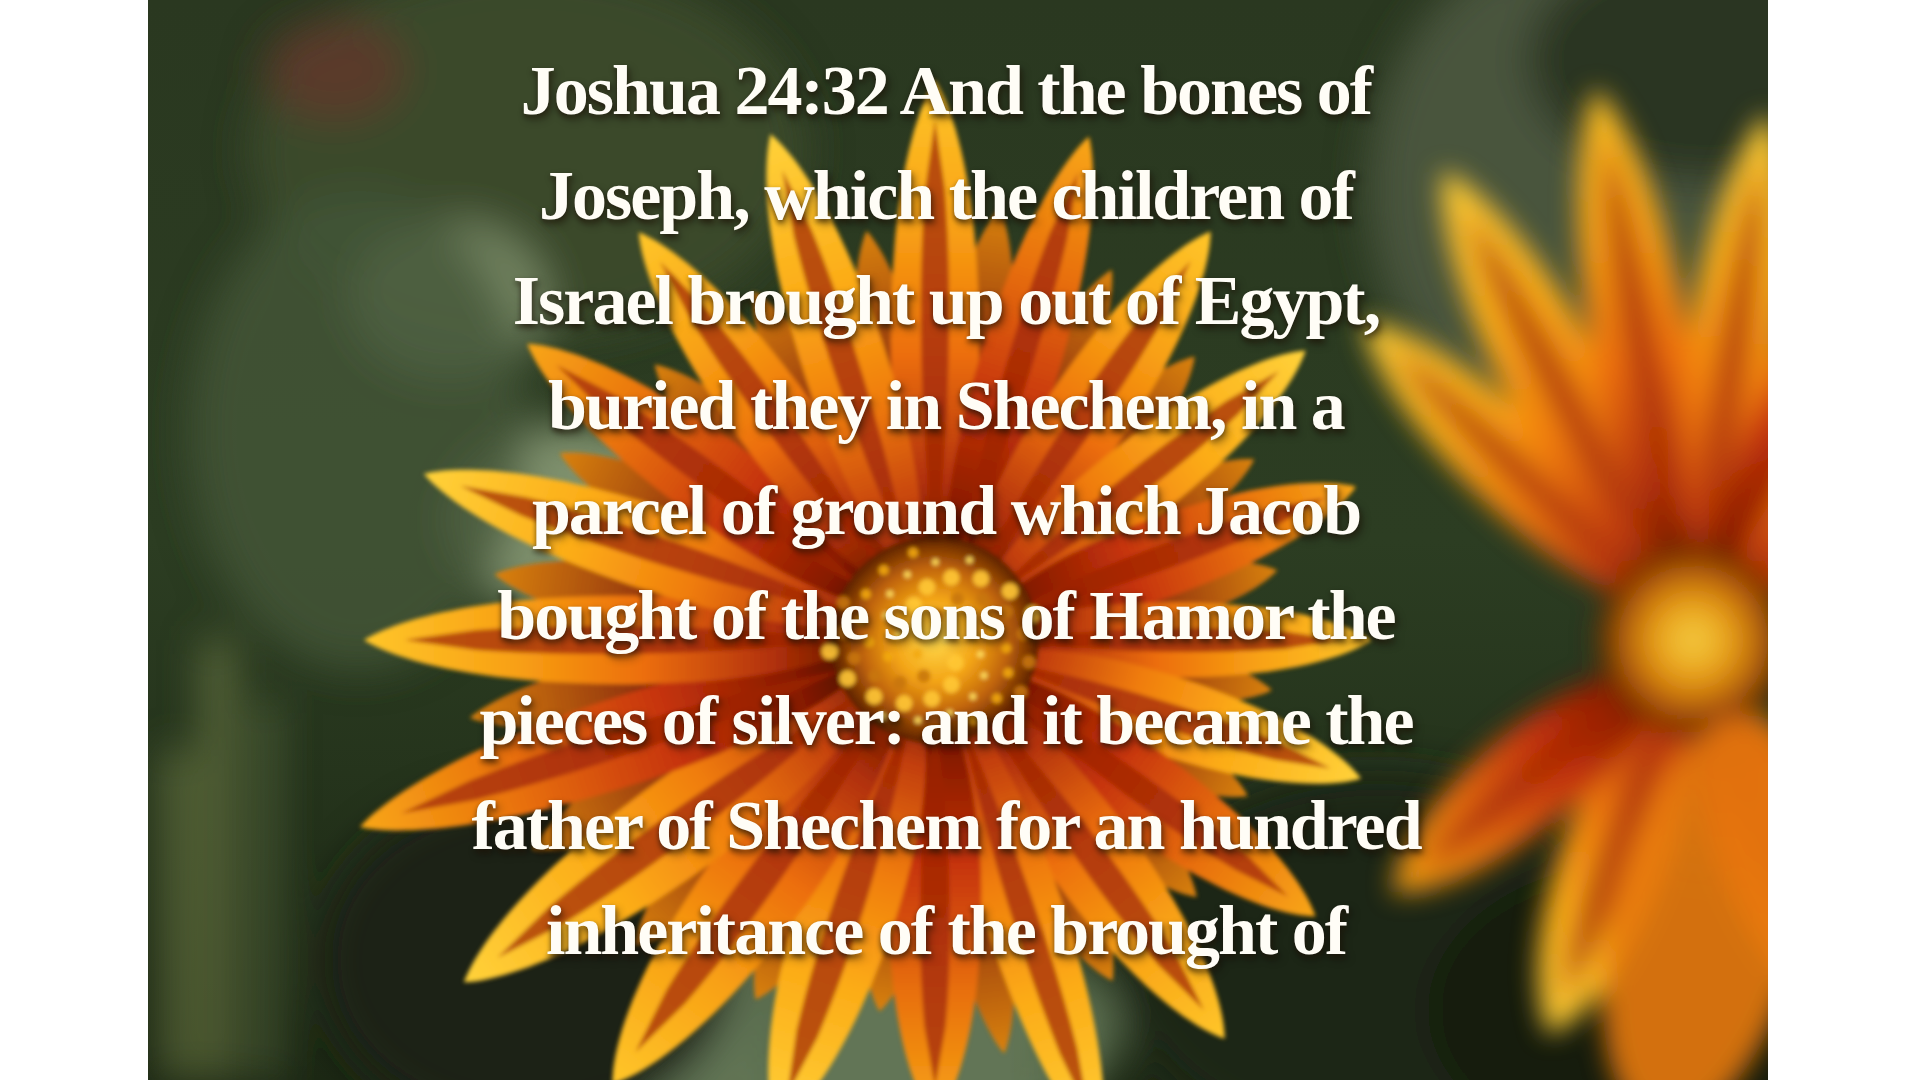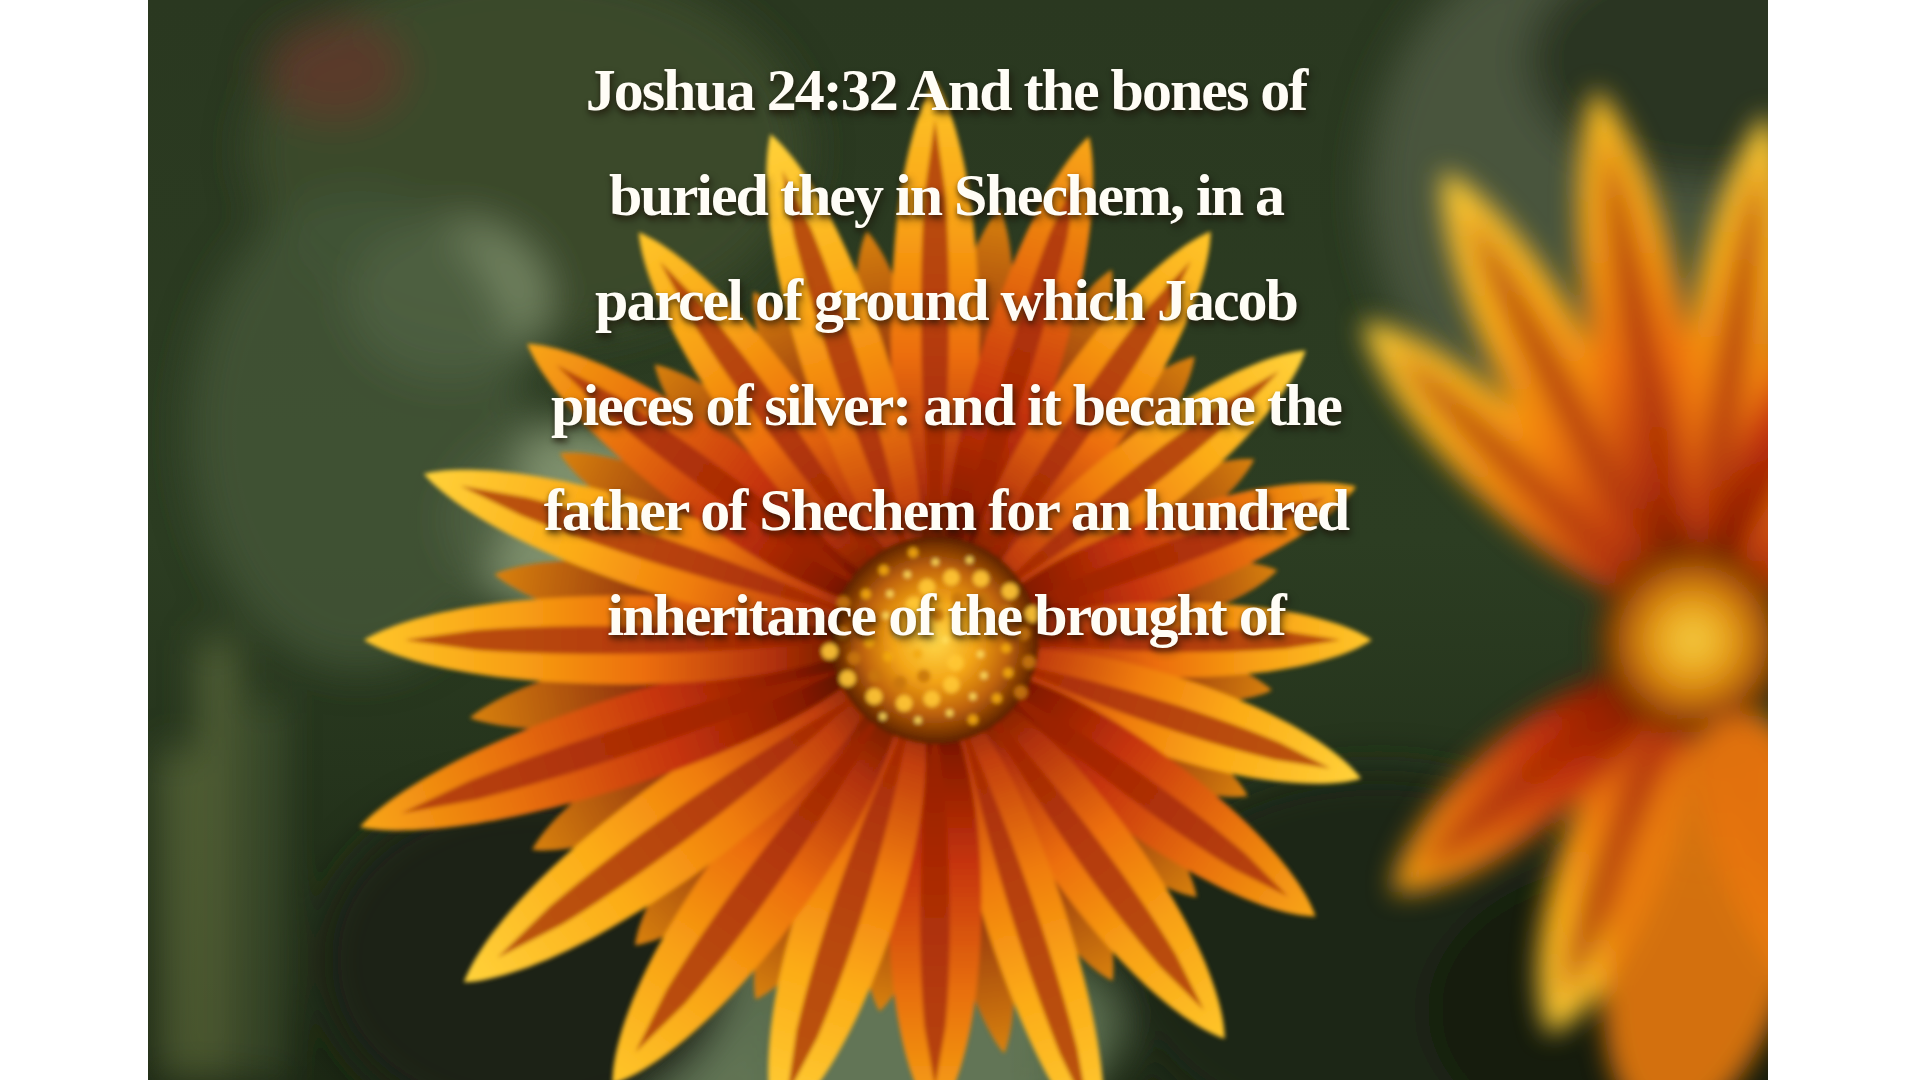--- a/index.html
+++ b/index.html
@@ -14,21 +14,21 @@
   }
   .photo svg{display:block;width:1620px;height:1080px;}
   .verse{
     position:absolute;left:148px;top:38px;width:1620px;
     box-sizing:border-box;padding-right:70px;
     text-align:center;z-index:5;
   }
   .verse-line{
     white-space:nowrap;
     font-weight:bold;
-    font-size:60px;
+    font-size:70px;
     line-height:105px;
     letter-spacing:-2px;
     color:#fffdf6;
     text-shadow:0 3px 5px rgba(30,18,8,.55), 3px 5px 9px rgba(25,15,6,.45);
     margin-left:46px;
   }
   .margin{position:absolute;top:0;height:1080px;background:#ffffff;z-index:10;}
   .margin.left{left:0;width:148px;}
   .margin.right{left:1768px;width:152px;}
 </style>
@@ -358,18 +358,21 @@
           <circle cx="765.1" cy="552.6" r="5.1" fill="#f2a812" opacity="0.9"></circle>
           <circle cx="872.8" cy="692.2" r="6.7" fill="#c8750a" opacity="0.9"></circle>
           <circle cx="681.7" cy="651.3" r="8.3" fill="#ffc835" opacity="0.9"></circle>
         </g>
     </g>
   </svg>
 </div>
 
 <div class="verse">
   <div class="verse-line">Joshua 24:32 And the bones of</div>
+  <div class="verse-line">Joseph, which the children of</div>
+  <div class="verse-line">Israel brought up out of Egypt,</div>
   <div class="verse-line">buried they in Shechem, in a</div>
   <div class="verse-line">parcel of ground which Jacob</div>
+  <div class="verse-line">bought of the sons of Hamor the</div>
   <div class="verse-line">pieces of silver: and it became the</div>
   <div class="verse-line">father of Shechem for an hundred</div>
   <div class="verse-line">inheritance of the brought of</div>
 </div>
 
 </body></html>

